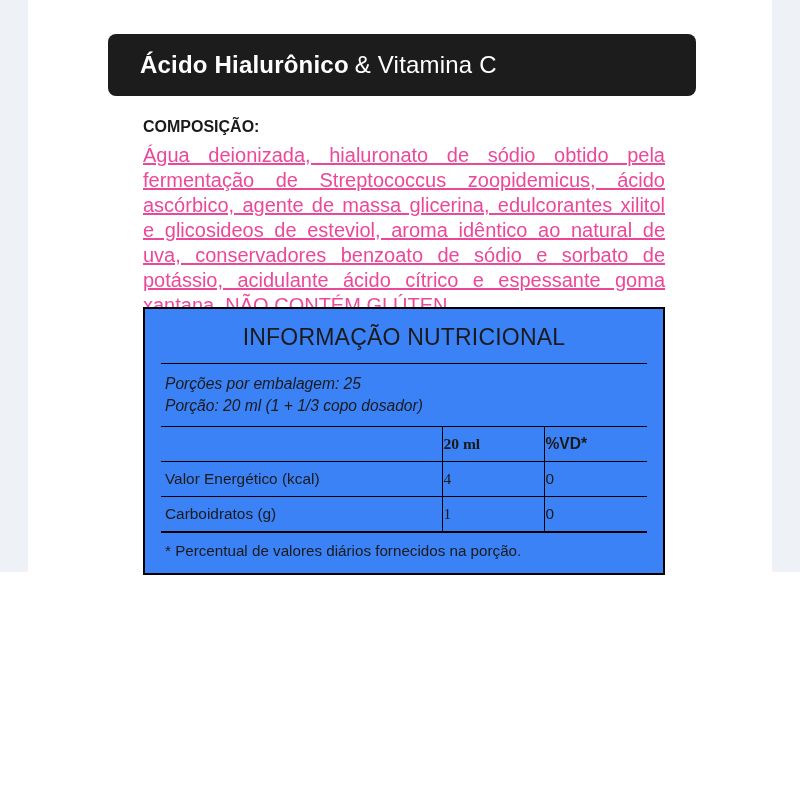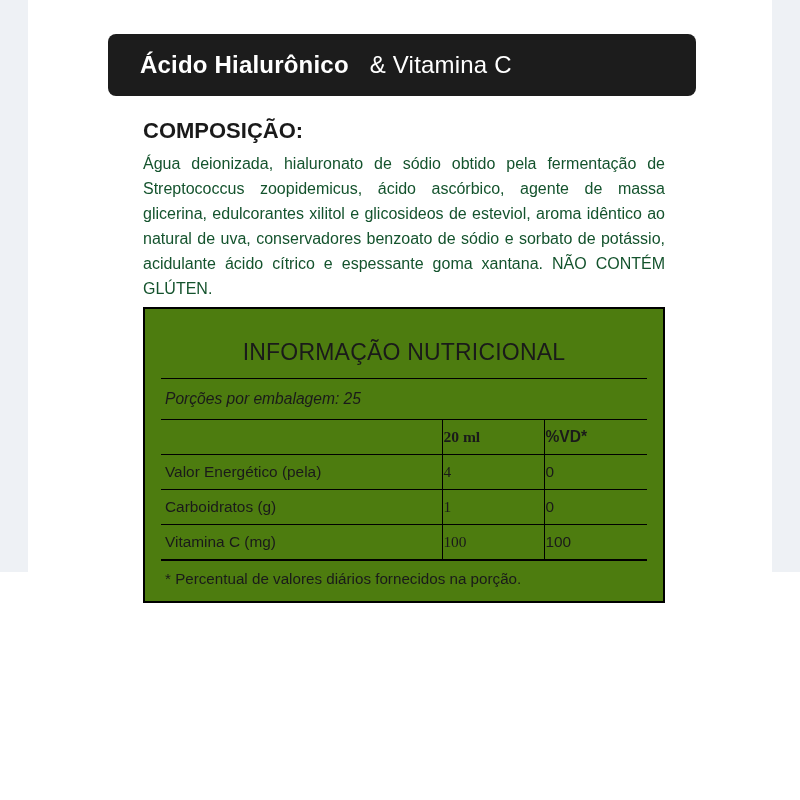--- a/index.html
+++ b/index.html
@@ -59,54 +59,55 @@
     color: #ffffff;
     font-size: 24px;
     font-weight: bold;
     letter-spacing: 0.2px;
   }
   .title-rest {
     color: #ffffff;
     font-size: 24px;
     font-weight: normal;
     letter-spacing: 0.2px;
-    margin-left: 21px;
+    margin-left: 6px;
   }
 
   
   .composition {
     position: absolute;
     left: 115px;
     top: 118px;
     width: 522px;
   }
   .composition-heading {
-    font-size: 22px;
+    font-size: 16px;
     font-weight: bold;
     color: #1a1a1a;
     margin-bottom: 7px;
   }
   .composition-text {
-    font-size: 16px;
+    font-size: 20px;
     line-height: 25px;
-    color: #14532d;
+    color: #ec4899;
     text-align: justify;
     text-justify: inter-word;
+    text-decoration: underline;
   }
 
   
   .nutri-box {
     position: absolute;
     left: 115px;
     top: 307px;
     width: 522px;
     border: 2.5px solid #000000;
     box-sizing: border-box;
-    padding: 16px 16px 10px 16px;
-    background: #4d7c0f;
+    padding: 1px 16px 10px 16px;
+    background: #3b82f6;
   }
   .nutri-title {
     text-align: center;
     font-size: 23px;
     font-weight: normal;
     padding: 14px 0 12px 0;
     letter-spacing: 0.2px;
   }
   .rule {
     border-top: 1.6px solid #000000;
@@ -201,46 +202,42 @@
     </div>
 
     <div class="nutri-box">
 
       <div class="nutri-title">INFORMAÇÃO NUTRICIONAL</div>
 
       <div class="rule"></div>
 
       <div class="servings">
         <div>Porções por embalagem: 25</div>
+        <div>Porção: 20 ml (1 + 1/3 copo dosador)</div>
       </div>
 
       <table class="nutri-table">
         <thead>
           <tr>
             <th class="col-name"></th>
             <th class="col-amt">20 ml</th>
             <th class="col-vd">%VD*</th>
           </tr>
         </thead>
         <tbody>
           <tr>
-            <td class="col-name">Valor Energético (pela)</td>
+            <td class="col-name">Valor Energético (kcal)</td>
             <td class="col-amt">4</td>
             <td class="col-vd">0</td>
           </tr>
           <tr>
             <td class="col-name">Carboidratos (g)</td>
             <td class="col-amt">1</td>
             <td class="col-vd">0</td>
           </tr>
-          <tr>
-            <td class="col-name">Vitamina C (mg)</td>
-            <td class="col-amt">100</td>
-            <td class="col-vd">100</td>
-          </tr>
         </tbody>
       </table>
 
       <div class="rule"></div>
 
 
       <div class="rule-thin"></div>
 
       <div class="footnote">* Percentual de valores diários fornecidos na porção.</div>
 

